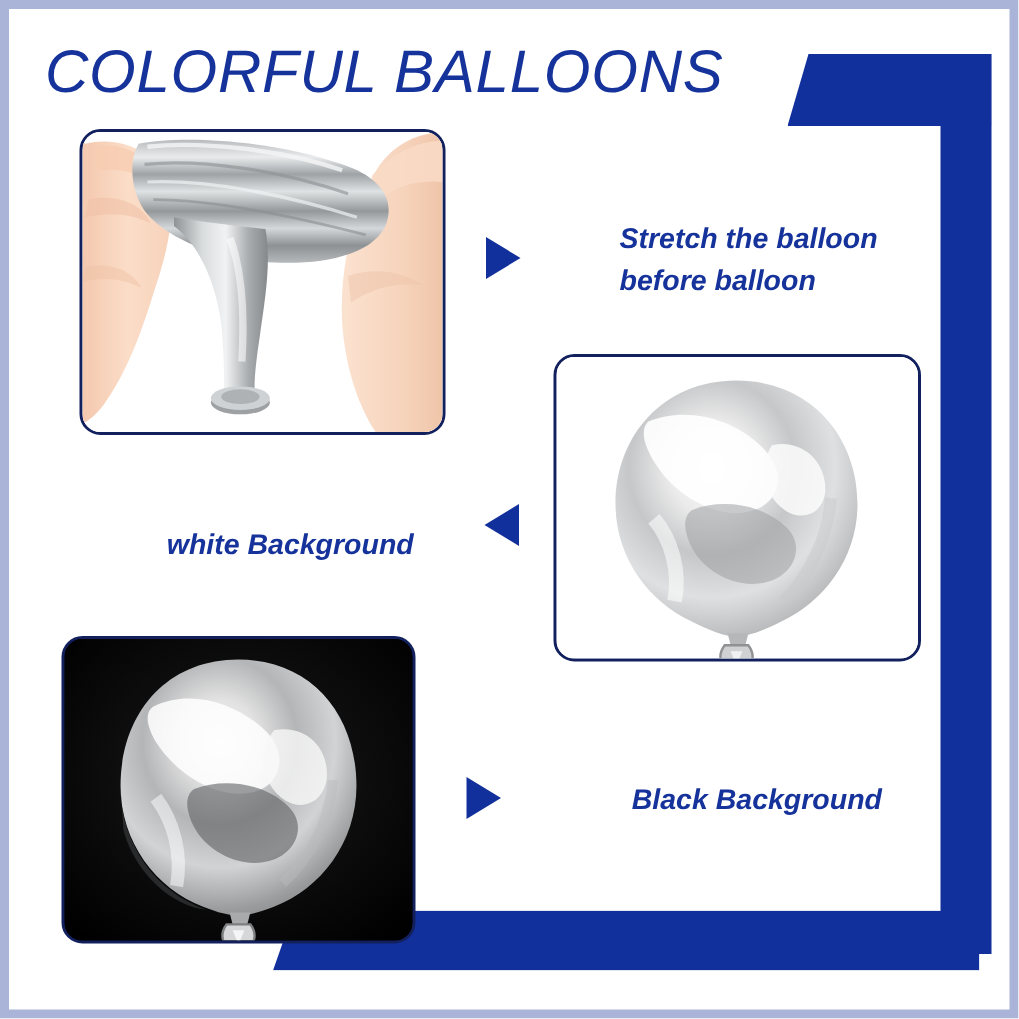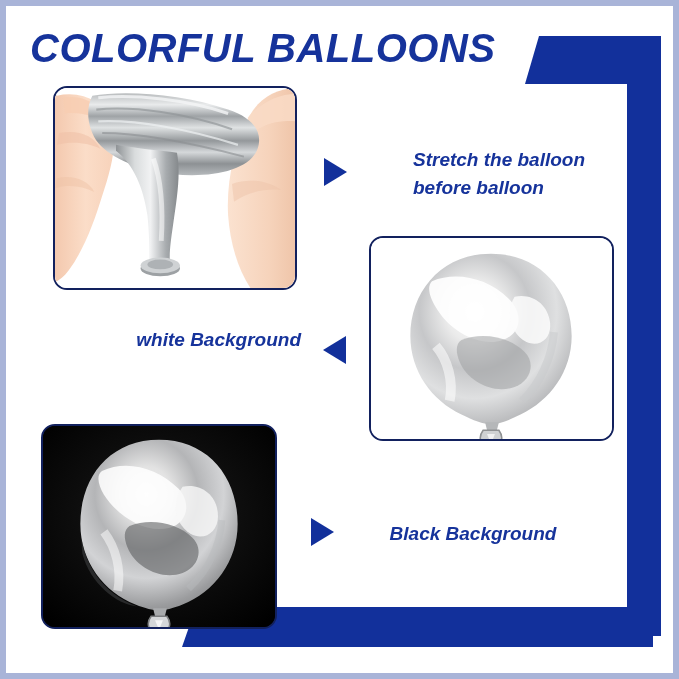--- a/index.html
+++ b/index.html
@@ -46,21 +46,21 @@
     height: 40px;
     background: #12309b;
     clip-path: polygon(14px 0, 100% 0, 100% 100%, 0 100%);
   }
   
   .title {
     position: absolute;
     left: 24px;
     top: 20px;
     font-size: 40px;
-    font-weight: bold;
+    font-weight: normal;
     font-style: italic;
     letter-spacing: 0.5px;
     color: #16339b;
     white-space: nowrap;
     line-height: 1.1;
   }
   
   .panel {
     position: absolute;
     border: 2px solid #12215e;
@@ -75,22 +75,22 @@
   
   .caption {
     position: absolute;
     color: #16339b;
     font-weight: bold;
     font-style: italic;
     font-size: 19px;
     line-height: 1.45;
   }
   #caption-stretch { left: 378px; top: 140px; width: 220px; text-align: left; margin-left: 29px; }
-  #caption-white   { left: 80px;  top: 320px; width: 215px; text-align: right; }
-  #caption-black   { left: 352px; top: 514px; width: 230px; text-align: center; }
+  #caption-white   { left: 80px;  top: 344px; width: 215px; text-align: center; }
+  #caption-black   { left: 352px; top: 514px; width: 230px; text-align: right; }
   
   .tri { position: absolute; width: 0; height: 0; }
   .tri-right {
     border-top: 14px solid transparent;
     border-bottom: 14px solid transparent;
     border-left: 23px solid #12309b;
   }
   .tri-left {
     border-top: 14px solid transparent;
     border-bottom: 14px solid transparent;

